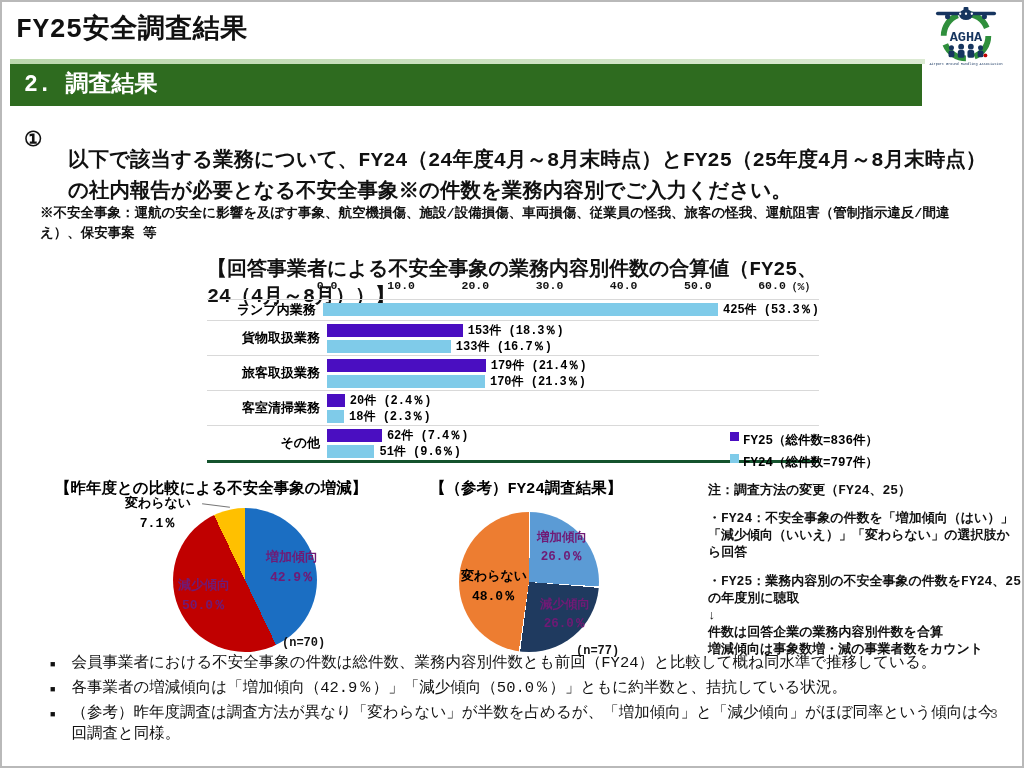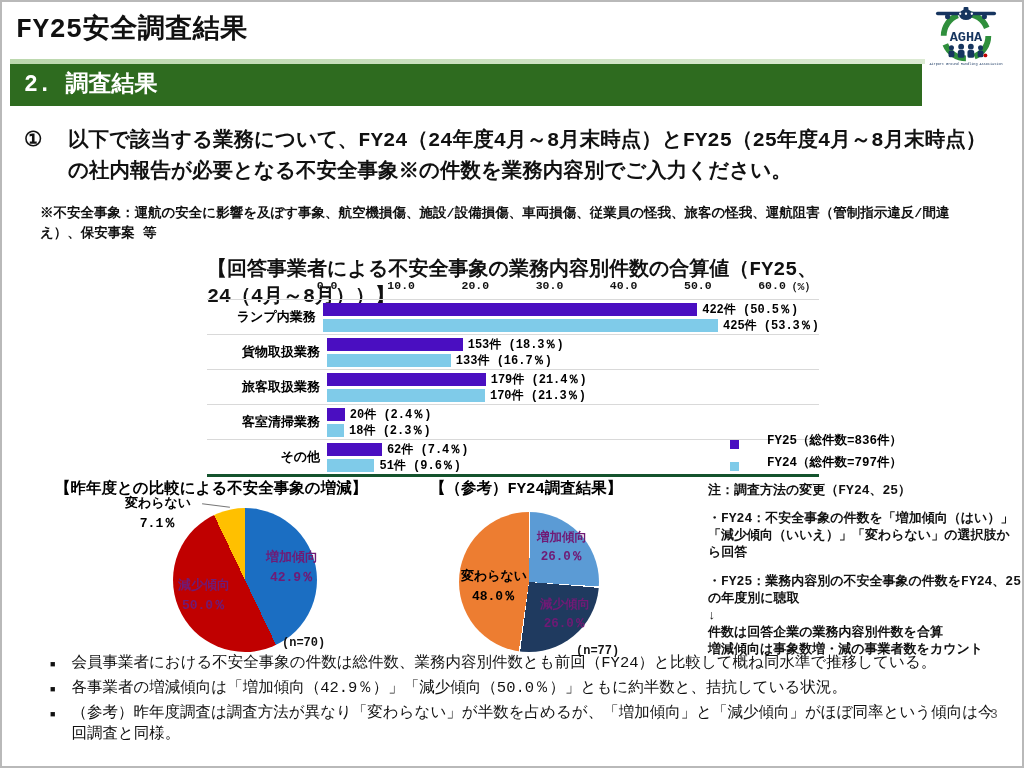--- a/index.html
+++ b/index.html
@@ -6,40 +6,40 @@
   #slide{position:relative;width:1024px;height:768px;background:#fff;border:2px solid #b9b9b9;box-sizing:border-box;overflow:hidden;font-family:Liberation Mono, monospace;}
 
   .page-title{position:absolute;left:14px;top:8px;font-size:27px;font-weight:bold;color:#111;letter-spacing:.5px;}
 
   .logo{position:absolute;right:12px;top:3px;width:88px;height:64px;}
 
   .accent-line{position:absolute;left:8px;top:57px;width:915px;height:5px;background:linear-gradient(to right,#bcd8ae,#dcead3);}
   .section-bar{position:absolute;left:8px;top:62px;width:912px;height:42px;background:#2e6b1f;color:#fff;font-size:23px;font-weight:bold;line-height:42px;padding-left:14px;box-sizing:border-box;}
 
   .intro{position:absolute;left:22px;top:124px;width:982px;font-size:20.5px;font-weight:bold;color:#111;line-height:1.5;}
-  .intro .body{display:block;padding-left:44px;}
+  .intro .body{display:block;padding-left:44px;margin-top:20px;}
   .intro .marker{position:absolute;left:0;top:0;}
   .intro-note{position:absolute;left:38px;top:202px;width:930px;font-size:13.5px;font-weight:bold;color:#111;line-height:1.45;}
 
   
   .bchart-title{position:absolute;left:205px;top:253px;width:615px;font-size:20px;font-weight:bold;color:#111;}
   .bchart{position:absolute;left:205px;top:277px;width:640px;}
   .axis-row{position:relative;height:18px;font-size:11.5px;font-weight:bold;color:#111;}
   .axis-tick{position:absolute;transform:translateX(-50%);white-space:nowrap;}
   .axis-unit{position:absolute;white-space:nowrap;}
   .rows{margin-top:2px;}
   .cat-row{display:flex;border-top:1px solid #d9d9d9;padding:1px 0;width:612px;}
   .cat-row:last-child{border-bottom:3px solid #14532d;}
   .cat-label{width:120px;text-align:right;padding-right:7px;font-size:13px;font-weight:bold;align-self:center;box-sizing:border-box;white-space:nowrap;}
   .cat-bars{flex:1;}
   .bar-line{display:flex;align-items:center;height:16px;}
   .bar{height:13px;}
   .bar-val{font-size:12px;font-weight:bold;margin-left:5px;white-space:nowrap;}
   .legend{position:absolute;left:728px;top:430px;font-size:12.5px;font-weight:bold;}
-  .legend-item{display:flex;align-items:flex-end;margin-bottom:5px;white-space:nowrap;gap:24px;}
+  .legend-item{display:flex;align-items:flex-start;margin-bottom:5px;white-space:nowrap;}
   .legend-sq{width:9px;height:9px;margin-right:4px;display:inline-block;}
 
   
   .pie-title-1{position:absolute;left:53px;top:476px;font-size:15.5px;font-weight:bold;}
   .pie-title-2{position:absolute;left:428px;top:476px;font-size:15.5px;font-weight:bold;}
   .pie{position:absolute;border-radius:50%;}
   .pie1{left:171px;top:506px;width:144px;height:144px;}
   .pie2{left:457px;top:510px;width:140px;height:140px;}
   .pie-label{position:absolute;text-align:center;font-weight:bold;line-height:1.55;}
   .pl-white{color:#701a75;font-size:13px;}
@@ -119,24 +119,20 @@
         <span class="axis-tick" style="left: 416.667px;">40.0</span>
         <span class="axis-tick" style="left: 490.833px;">50.0</span>
         <span class="axis-tick" style="left: 565px;">60.0</span>
         <span class="axis-unit" style="left: 579px;">（%）</span>
       </div>
     <div class="rows">
         <div class="cat-row">
           <div class="cat-label">ランプ内業務</div>
           <div class="cat-bars">
             <div class="bar-line">
-              <div class="bar" style="background: rgb(74, 14, 193); width: 374.542px;"></div>
-              <span class="bar-val">422件 (50.5％)</span>
-            </div>
-            <div class="bar-line">
               <div class="bar" style="background: rgb(127, 203, 233); width: 395.308px;"></div>
               <span class="bar-val">425件 (53.3％)</span>
             </div>
           </div>
         </div>
         <div class="cat-row">
           <div class="cat-label">貨物取扱業務</div>
           <div class="cat-bars">
             <div class="bar-line">
               <div class="bar" style="background: rgb(74, 14, 193); width: 135.725px;"></div>

